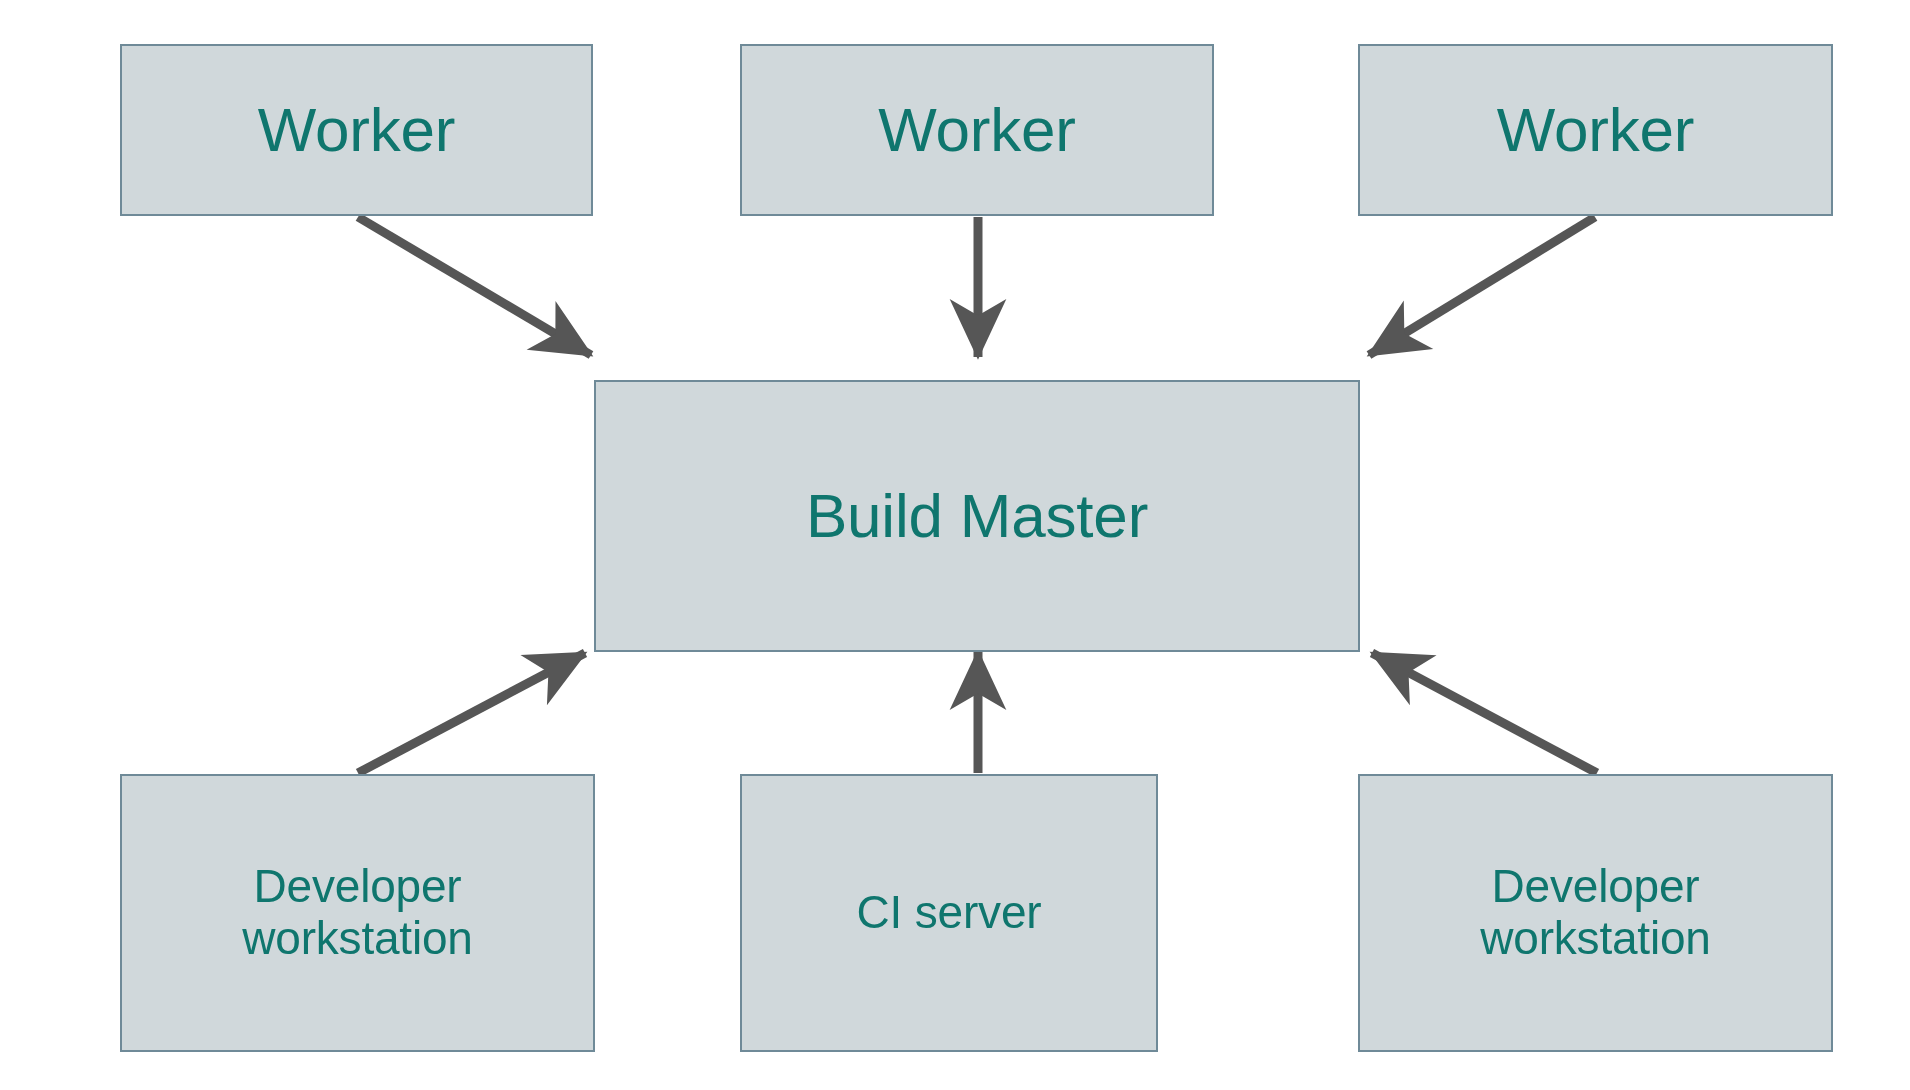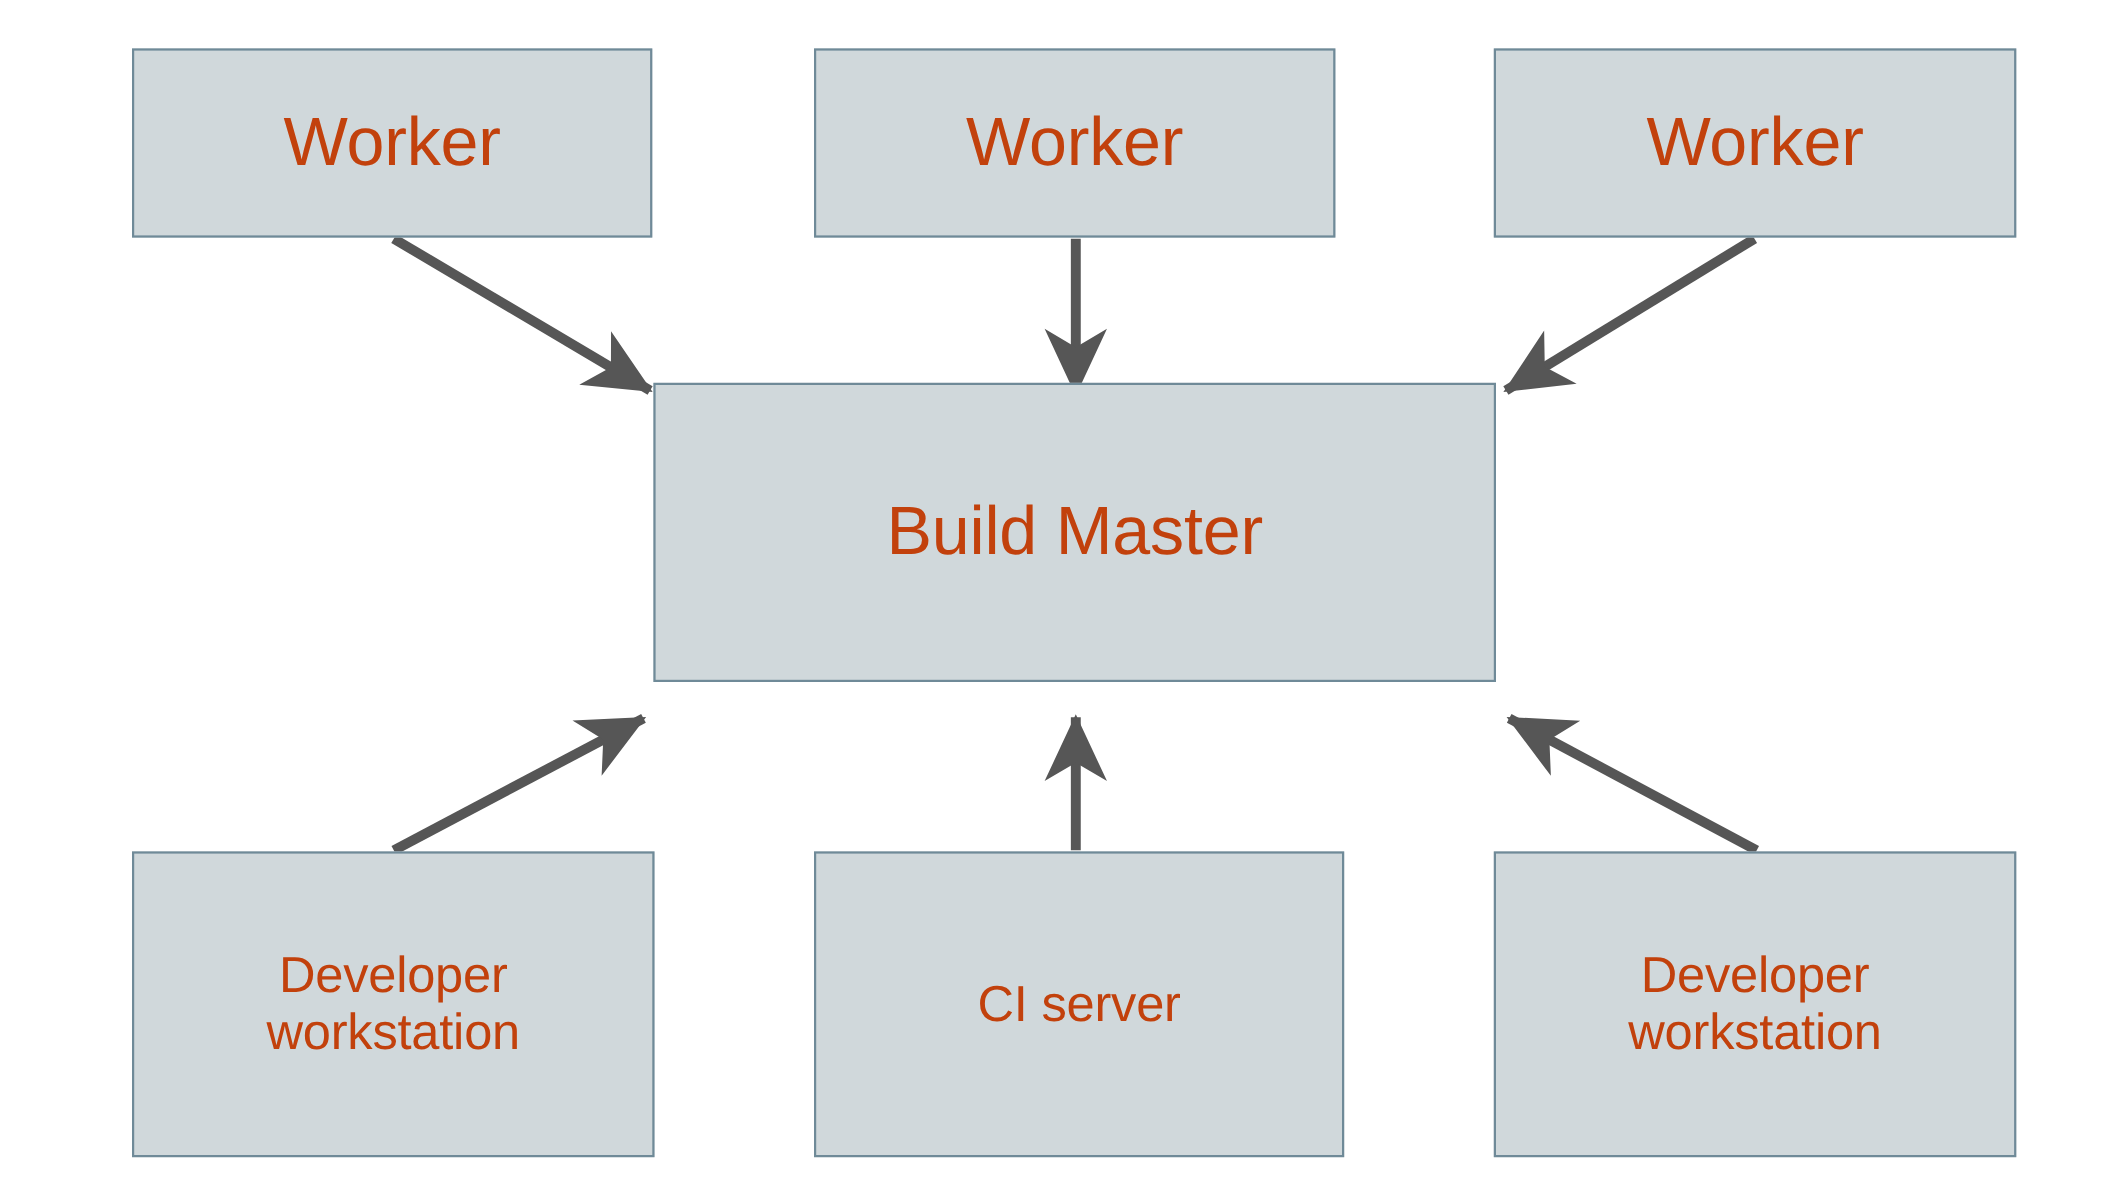--- a/index.html
+++ b/index.html
@@ -30,21 +30,21 @@
     position: absolute;
     box-sizing: border-box;
     background: #d0d8db;
     border: 2px solid #6f8a98;
     display: flex;
     align-items: center;
     justify-content: center;
     text-align: center;
   }
   .node-label {
-    color: #c2410c;
+    color: #0f766e;
     font-family: "Liberation Sans", sans-serif;
     font-weight: 400;
     line-height: 1.12;
     white-space: pre-line;
     letter-spacing: -0.2px;
   }
   .label-lg { font-size: 62px; }
   .label-md { font-size: 46px; }
 </style>
 </head>
@@ -81,30 +81,30 @@
   </div>
 
   <div class="node" style="left:740px; top:44px; width:474px; height:172px;">
     <span class="node-label label-lg">Worker</span>
   </div>
 
   <div class="node" style="left:1358px; top:44px; width:475px; height:172px;">
     <span class="node-label label-lg">Worker</span>
   </div>
 
-  <div class="node" style="left:594px; top:348px; width:766px; height:272px;">
+  <div class="node" style="left:594px; top:380px; width:766px; height:272px;">
     <span class="node-label label-lg">Build Master</span>
   </div>
 
   <div class="node" style="left:120px; top:774px; width:475px; height:278px;">
     <span class="node-label label-md">Developer
 workstation</span>
   </div>
 
-  <div class="node" style="left:740px; top:774px; width:482px; height:278px;">
+  <div class="node" style="left:740px; top:774px; width:418px; height:278px;">
     <span class="node-label label-md">CI server</span>
   </div>
 
   <div class="node" style="left:1358px; top:774px; width:475px; height:278px;">
     <span class="node-label label-md">Developer
 workstation</span>
   </div>
 
 </div>
 

